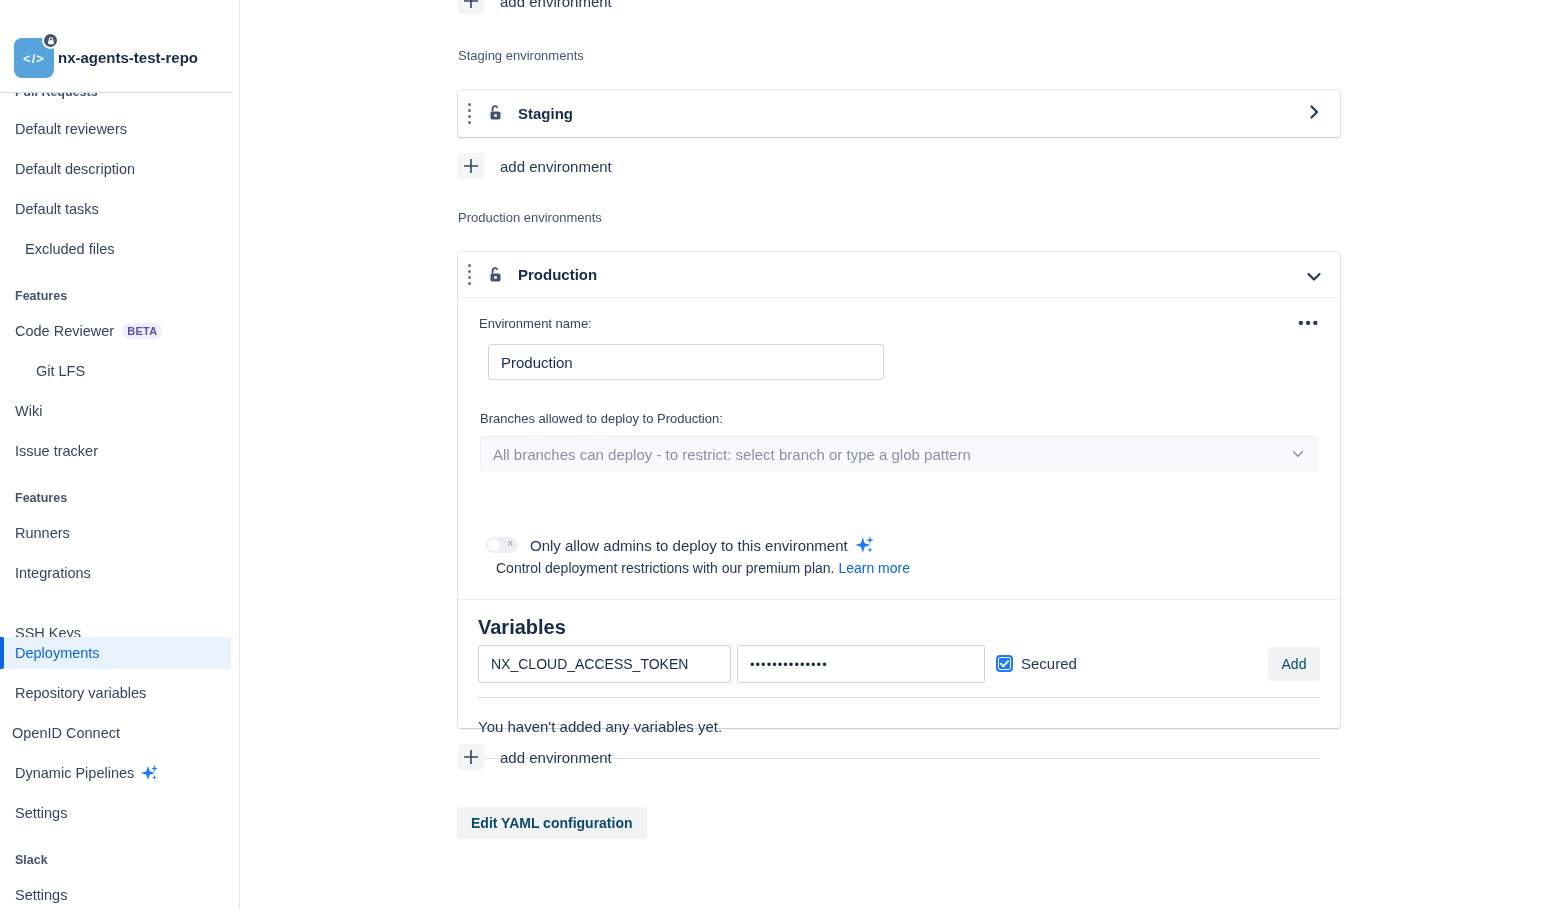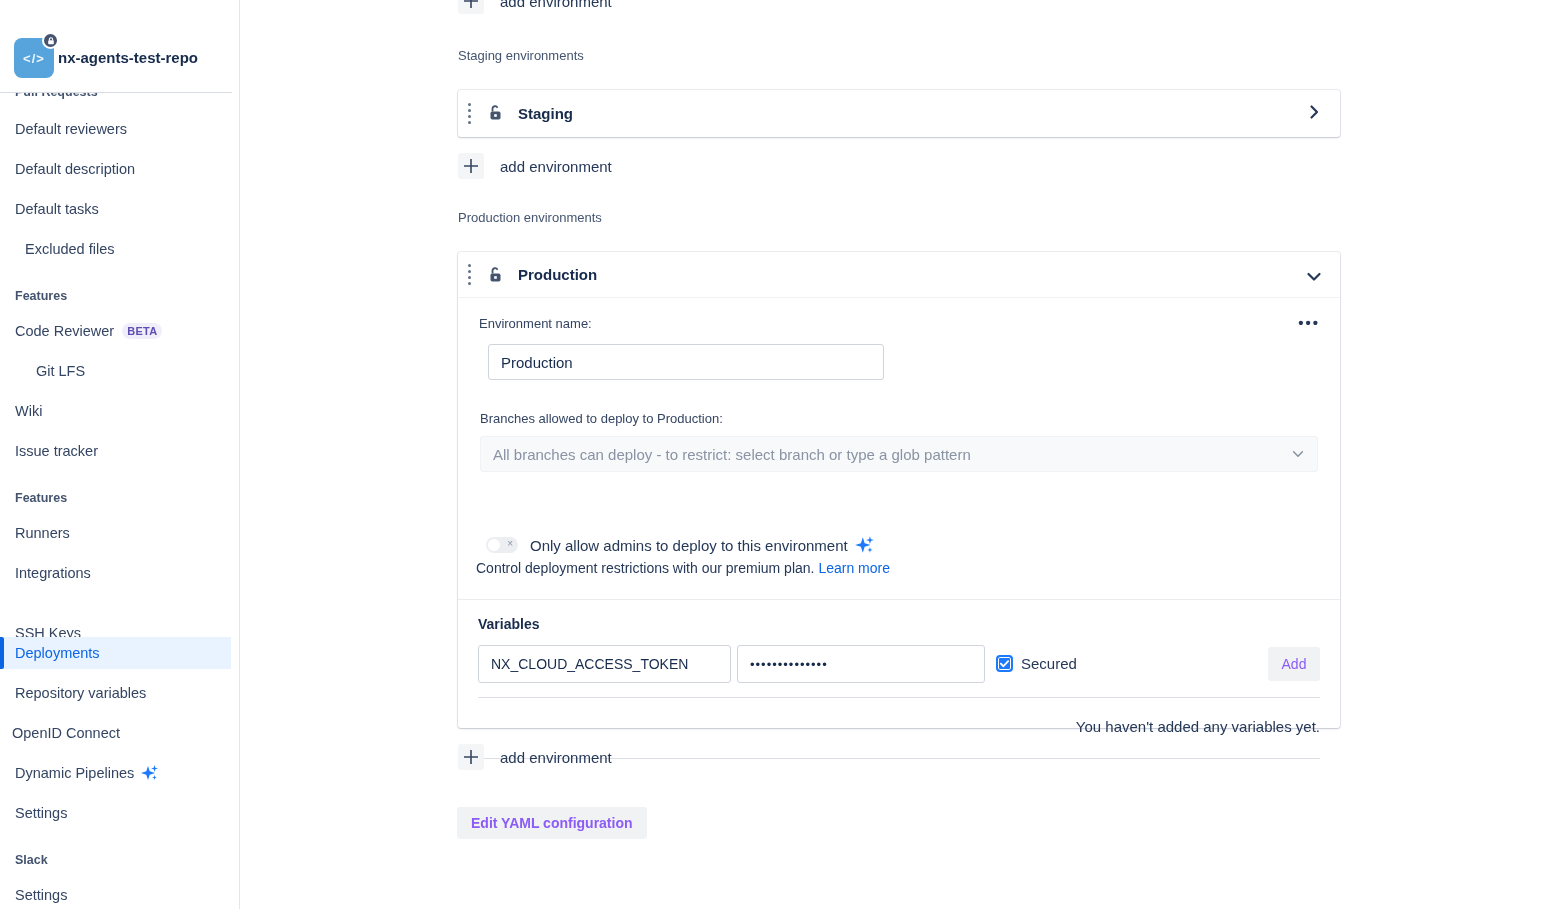--- a/index.html
+++ b/index.html
@@ -48,27 +48,27 @@
   .toggle-row { position:absolute; display:flex; align-items:center; }
   .toggle { position:relative; width:32px; height:16px; border-radius:8px; background:#eceef1; cursor:pointer; }
   .toggle .knob { position:absolute; left:2px; top:2px; width:12px; height:12px; border-radius:50%; background:#fff; }
   .toggle .x { position:absolute; right:5px; top:1px; font-size:10px; color:#8c95a5; }
   .toggle-label { margin-left:12px; font-size:15px; color:#253858; }
   .premium-line { position:absolute; font-size:14px; color:#253858; }
   .link { color:#0c66e4; cursor:pointer; text-decoration:none; }
 
   .section-divider { position:absolute; left:0; width:882px; height:1px; background:#ebecf0; }
   .inner-divider { position:absolute; height:1px; background:#dcdfe4; }
-  .vars-heading { position:absolute; font-size:14px; font-weight:700; color:#172b4d; }
+  .vars-heading { position:absolute; font-size:20px; font-weight:700; color:#172b4d; }
   .masked { letter-spacing:1px; font-size:13px; }
   .checkbox { position:absolute; width:17px; height:17px; border:2px solid #1d7afc; border-radius:4px; background:#1d7afc; box-shadow:inset 0 0 0 1px #fff; display:flex; align-items:center; justify-content:center; cursor:pointer; }
   .secured-label { position:absolute; font-size:15px; color:#253858; }
-  .btn { border:none; border-radius:3px; background:#f1f2f4; color:#8b5cf6; font-family:inherit; cursor:pointer; }
+  .btn { border:none; border-radius:3px; background:#f1f2f4; color:#0c4a6e; font-family:inherit; cursor:pointer; }
   .add-btn { position:absolute; width:52px; height:34px; font-size:14px; font-weight:500; }
-  .empty-text { position:absolute; width:842px; text-align:right; font-size:15px; color:#253858; }
+  .empty-text { position:absolute; width:842px; text-align:left; font-size:15px; color:#253858; }
   .yaml-btn { position:absolute; left:217px; top:807px; height:32px; padding:0 14px; font-size:14px; font-weight:600; }
 </style>
 </head>
 <body>
 
 <div class="screen">
 
   <div class="sidebar">
 
     <div class="side-section-header" style="top:85px;">Pull Requests</div>
@@ -247,21 +247,21 @@
           </span>
           <span class="toggle-label">Only allow admins to deploy to this environment</span>
           <span class="sparkle">
             <svg width="22" height="22" viewBox="0 0 20 20">
                 <path d="M8 3 L9.7 8.3 L15 10 L9.7 11.7 L8 17 L6.3 11.7 L1 10 L6.3 8.3 Z" fill="#1d7afc"></path>
                 <path d="M14.5 2 L15.3 4.7 L18 5.5 L15.3 6.3 L14.5 9 L13.7 6.3 L11 5.5 L13.7 4.7 Z" fill="#1d7afc"></path>
                 <path d="M14.5 12 L15.1 13.9 L17 14.5 L15.1 15.1 L14.5 17 L13.9 15.1 L12 14.5 L13.9 13.9 Z" fill="#1d7afc"></path>
               </svg>
           </span>
         </div>
-        <div class="premium-line" style="left:18px; top:262px;">
+        <div class="premium-line" style="left:38px; top:262px;">
           <span>Control deployment restrictions with our premium plan.</span>
           <a class="link">Learn more</a>
         </div>
 
         <div class="section-divider" style="top:301px;"></div>
 
         <div class="vars-heading" style="left:20px; top:318px;">Variables</div>
         <input class="text-input" style="left: 20px; top: 347px; width: 253px; height: 38px; font-size: 14px;" value="NX_CLOUD_ACCESS_TOKEN">
         <input class="text-input masked" style="left: 279px; top: 347px; width: 248px; height: 38px;" value="••••••••••••••">
         <span class="checkbox" style="left:538px; top:357px;">

